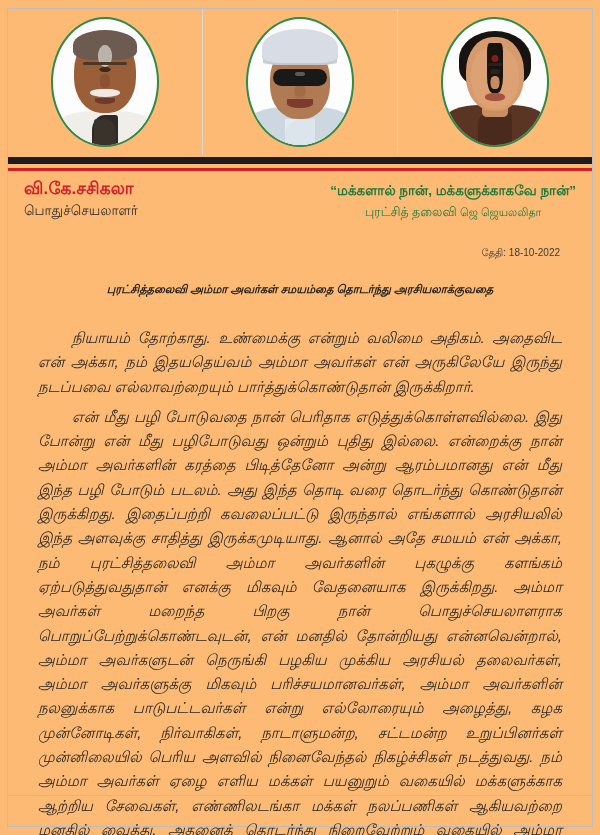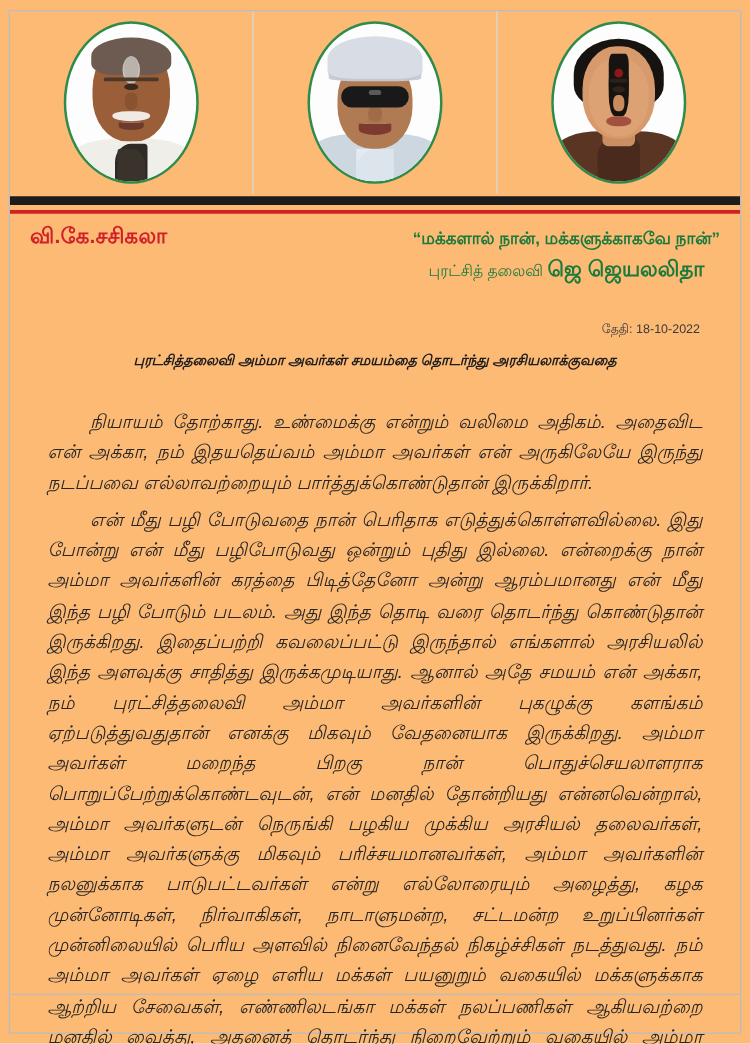--- a/index.html
+++ b/index.html
@@ -232,25 +232,25 @@
     font-size: 13.5px;
     line-height: 1.55;
     white-space: nowrap;
   }
   .quote-attrib {
     color: #1a7a3c;
     font-size: 12.5px;
     line-height: 1.6;
     white-space: nowrap;
   }
-  .quote-attrib .strong { font-weight: bold; font-size: 17px; }
+  .quote-attrib .strong { font-weight: normal; font-size: 11px; }
 
   .date-line {
     position: absolute;
-    right: 40px; top: 258px;
+    right: 40px; top: 247px;
     font-size: 10px;
     color: #3a3a3a;
     white-space: nowrap;
   }
 
   
   .doc-title {
     position: absolute;
     left: 52px; top: 281px;
     width: 496px;
@@ -362,20 +362,21 @@
     </div>
 
   </div>
 
   <div class="rule-black"></div>
   <div class="rule-red"></div>
 
   <div class="headblock">
     <div class="head-left">
       <div class="head-name">வி.கே.சசிகலா</div>
+      <div class="head-role">பொதுச்செயலாளர்</div>
     </div>
     <div class="head-right">
       <div class="quote-line">“மக்களால் நான், மக்களுக்காகவே நான்”</div>
       <div class="quote-attrib"><span>புரட்சித் தலைவி </span><span class="strong">ஜெ ஜெயலலிதா</span></div>
     </div>
   </div>
 
   <div class="date-line">தேதி: 18-10-2022</div>
 
   <div class="doc-title">

